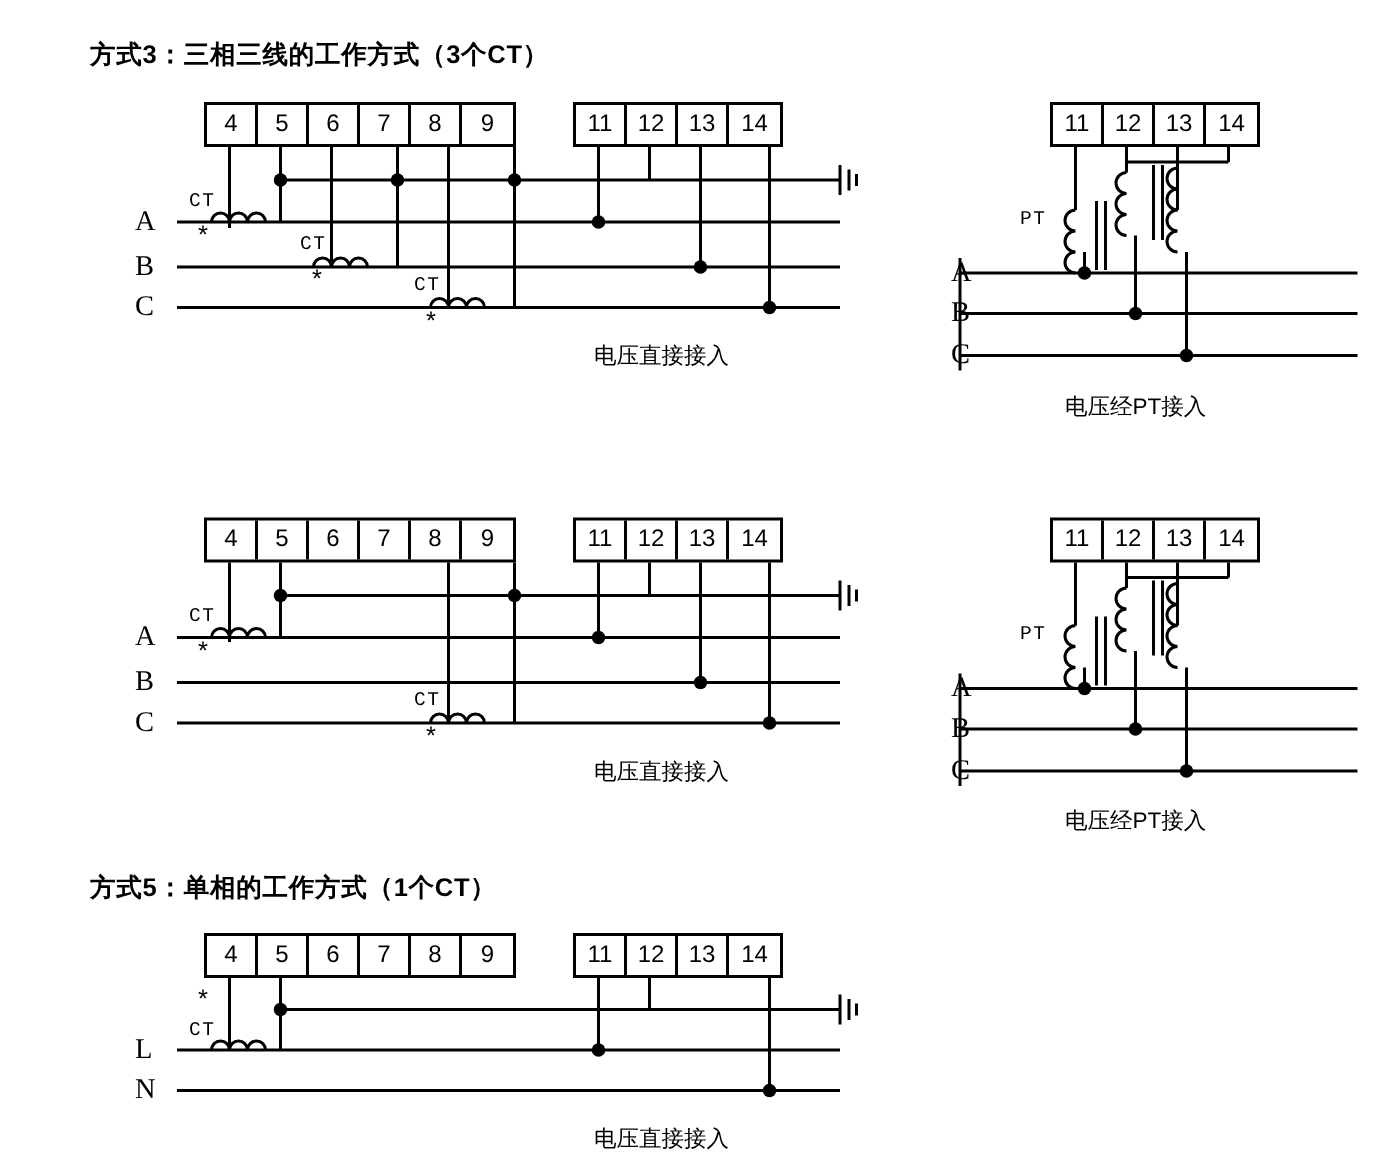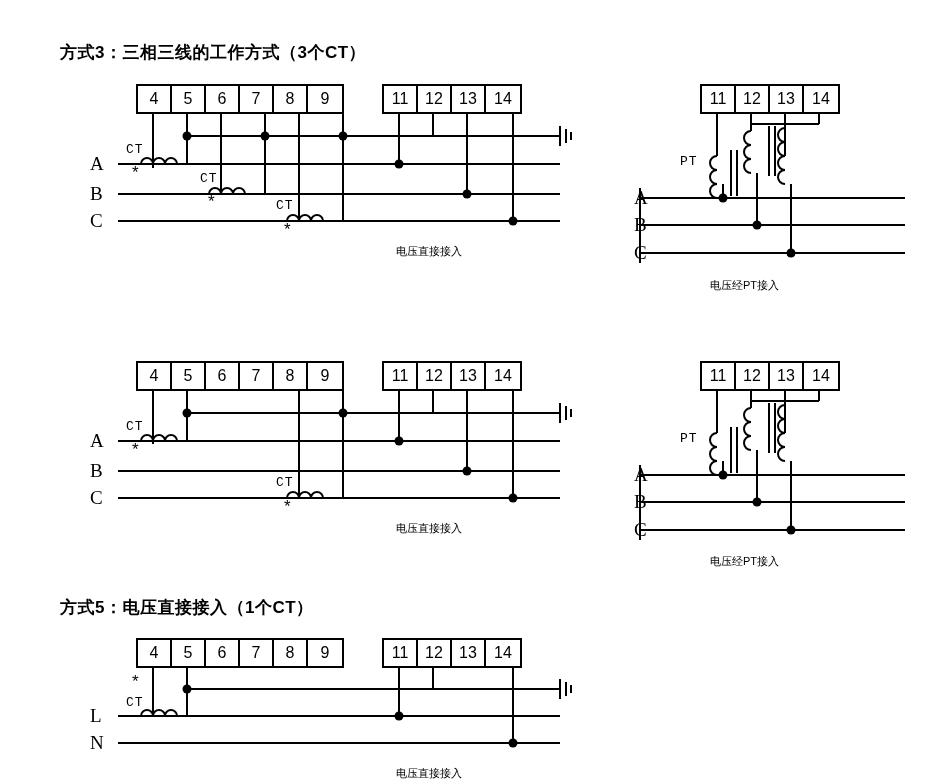--- a/index.html
+++ b/index.html
@@ -13,32 +13,31 @@
     position: relative;
     font-family: "Liberation Sans", sans-serif;
     color: #000000;
     overflow: hidden;
   }
   .wiring-root {
     position: absolute;
     left: 0; top: 0;
     width: 932px;
     height: 752px;
-    margin-top: 16px;
   }
   .section-title {
     position: absolute;
     font-size: 17px;
     font-weight: bold;
     white-space: nowrap;
     letter-spacing: 0.5px;
   }
   .caption {
     position: absolute;
-    font-size: 11px;
+    font-size: 15px;
     white-space: nowrap;
   }
   .phase-label {
     position: absolute;
     font-size: 19px;
     font-family: "Liberation Serif", serif;
     white-space: nowrap;
   }
   .term-strip {
     position: absolute;
@@ -304,21 +303,21 @@
       <circle cx="791" cy="514" r="4.5"></circle>
     </g>
   </svg>
 
   <div class="pt-label" style="left:680px; top:415px;">PT</div>
   <div class="phase-label" style="left:634px; top:448px;">A</div>
   <div class="phase-label" style="left:634px; top:475px;">B</div>
   <div class="phase-label" style="left:634px; top:503px;">C</div>
   <div class="caption" style="left:710px; top:538px;">电压经PT接入</div>
 
-  <div class="section-title" style="left:60px; top:580px;">方式5：电压直接接入（1个CT）</div>
+  <div class="section-title" style="left:60px; top:580px;">方式5：单相的工作方式（1个CT）</div>
 
   <div class="term-strip" style="left:136px; top:622px;">
     <div class="term-cell">4</div>
     <div class="term-cell">5</div>
     <div class="term-cell">6</div>
     <div class="term-cell">7</div>
     <div class="term-cell">8</div>
     <div class="term-cell">9</div>
   </div>
   <div class="term-strip" style="left:382px; top:622px;">

